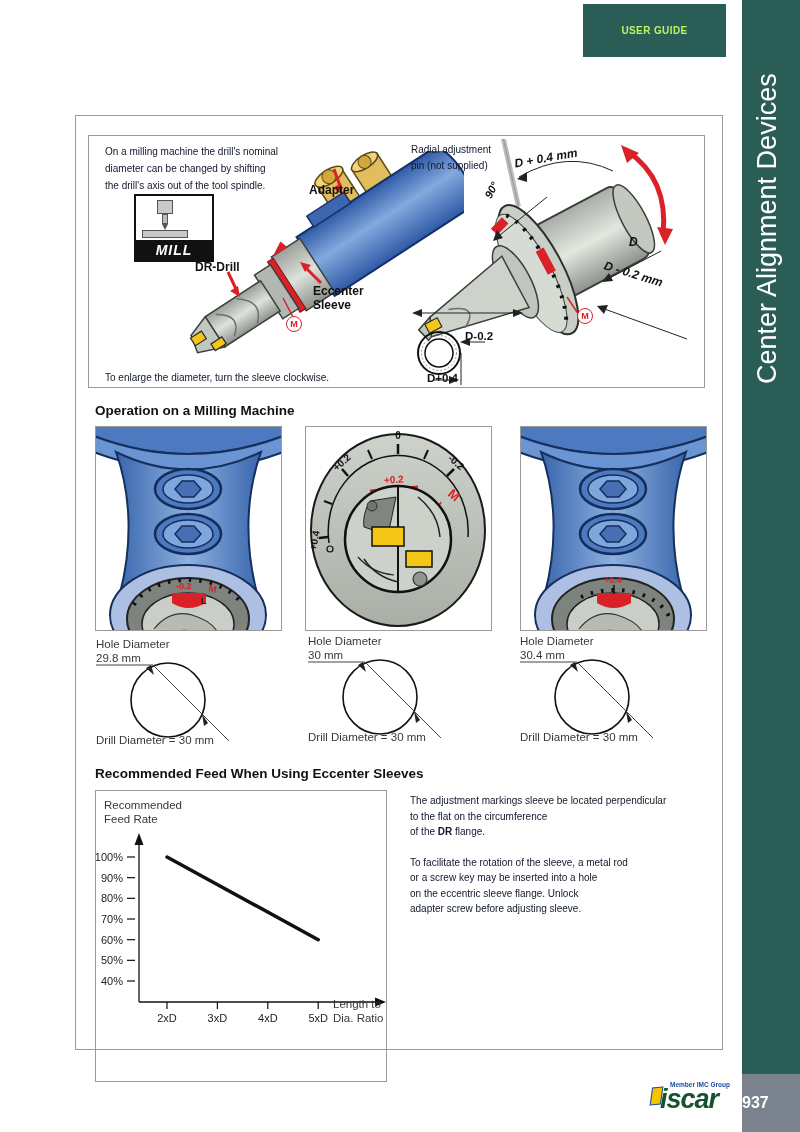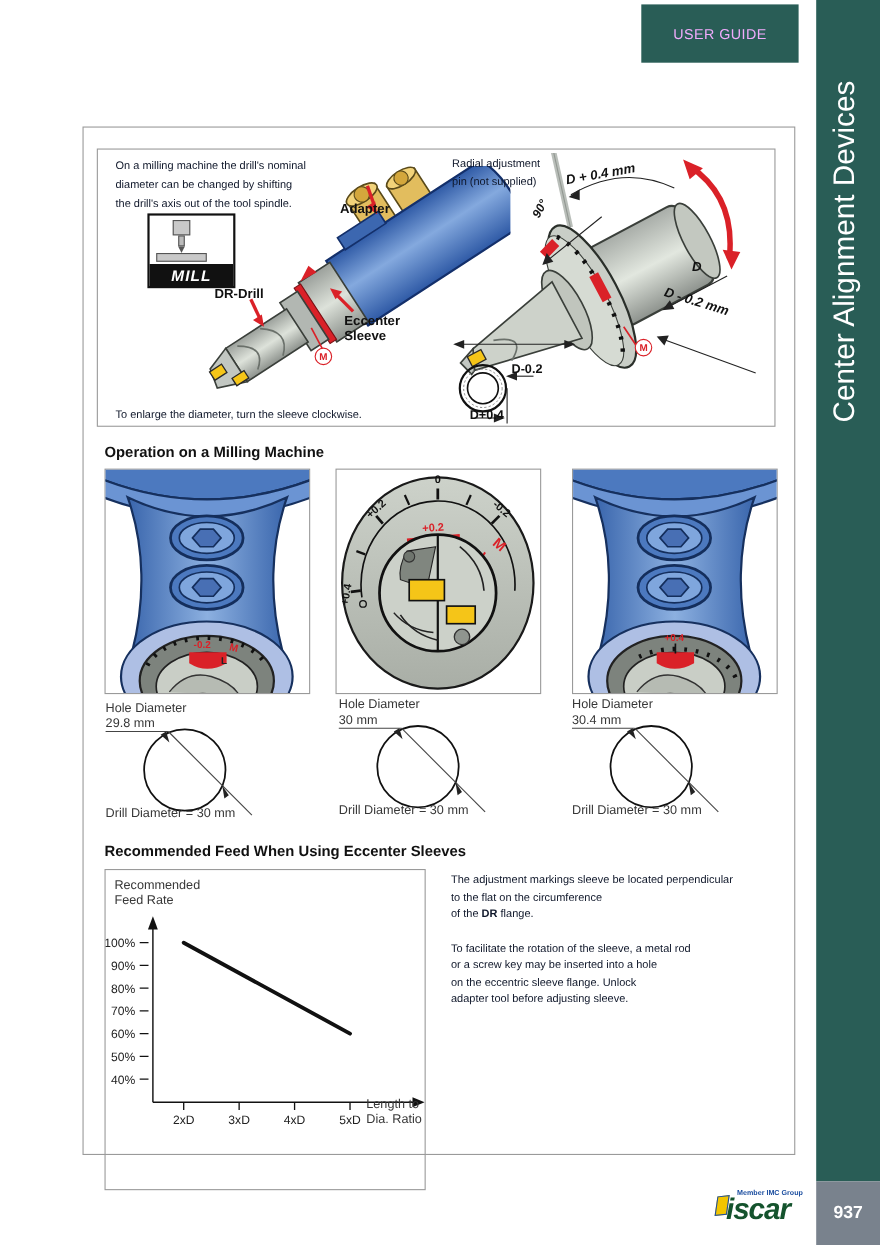--- a/index.html
+++ b/index.html
@@ -6,26 +6,26 @@
   html,body { background:#e8e8e8; }
   #page {
     position:relative; width:800px; height:1132px; background:#ffffff;
     font-family:"Liberation Sans", sans-serif; color:#2f2f2f; overflow:hidden;
     margin:0 auto;
   }
   .abs { position:absolute; }
   
   .banner { left:583px; top:4px; width:143px; height:53px; background:#295d56;
     display:flex; align-items:center; justify-content:center; }
-  .banner span { color:#f0abfc; font-weight:normal; font-size:13px; letter-spacing:.4px; }
+  .banner span { color:#bef264; font-weight:bold; font-size:10px; letter-spacing:.4px; }
   .sidebar { left:742px; top:0; width:58px; height:1074px; background:#295d56; }
   .sidebar-title { left:752px; top:384px; transform:rotate(-90deg); transform-origin:0 0;
     width:350px; color:#fff; font-size:27px; white-space:nowrap; }
   .pagenum { left:742px; top:1074px; width:58px; height:58px; background:#79828d;
-    display:flex; align-items:center; justify-content:center; color:#fff;
+    display:flex; align-items:center; justify-content:flex-start; color:#fff;
     font-weight:bold; font-size:16px; }
   
   .outer-box { left:75px; top:115px; width:648px; height:935px; border:1px solid #9a9a9a; }
   .top-panel { left:88px; top:135px; width:617px; height:253px; border:1px solid #9a9a9a; }
   .fig-box { top:426px; width:187px; height:205px; border:1px solid #9a9a9a; background:#fff; }
   .chart-box { left:95px; top:790px; width:292px; height:292px; border:1px solid #9a9a9a; }
   
   .body-txt { font-size:10px; line-height:17px; color:#0f172a; }
   .small-txt { font-size:11.5px; line-height:14px; color:#383838; }
   .lbl { font-weight:bold; font-size:12px; color:#111; white-space:nowrap; }
@@ -381,21 +381,21 @@
   </div>
 
   <div class="abs body-txt" style="left:410px; top:793px; line-height:15.5px;">
     <div>The adjustment markings sleeve be located perpendicular</div>
     <div>to the flat on the circumference</div>
     <div><span>of the </span><b>DR</b><span> flange.</span></div>
     <div style="height:15px;"></div>
     <div>To facilitate the rotation of the sleeve, a metal rod</div>
     <div>or a screw key may be inserted into a hole</div>
     <div>on the eccentric sleeve flange. Unlock</div>
-    <div>adapter tool before adjusting sleeve.</div>
+    <div>adapter screw before adjusting sleeve.</div>
   </div>
 
   <div class="abs logo">
     <div class="logo-accent"></div>
     <div class="logo-member">Member IMC Group</div>
     <div class="logo-word">iscar</div>
   </div>
 
 </div>
 

